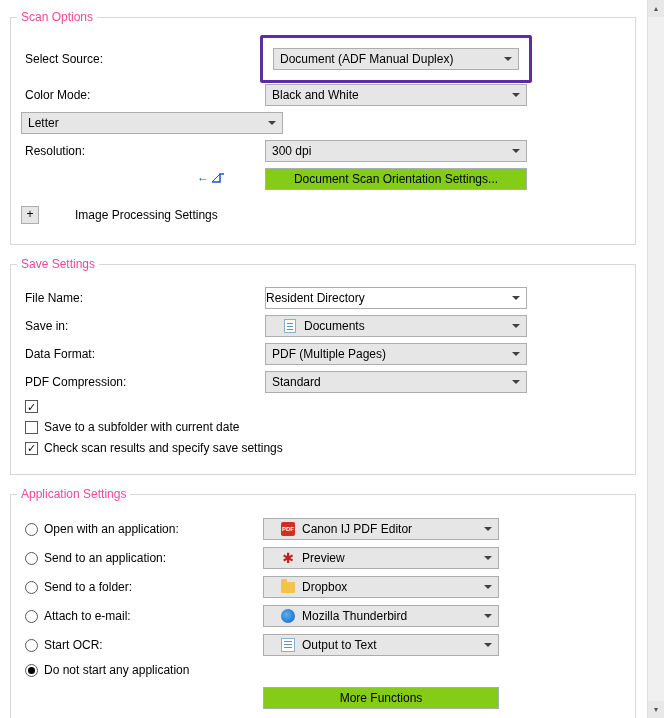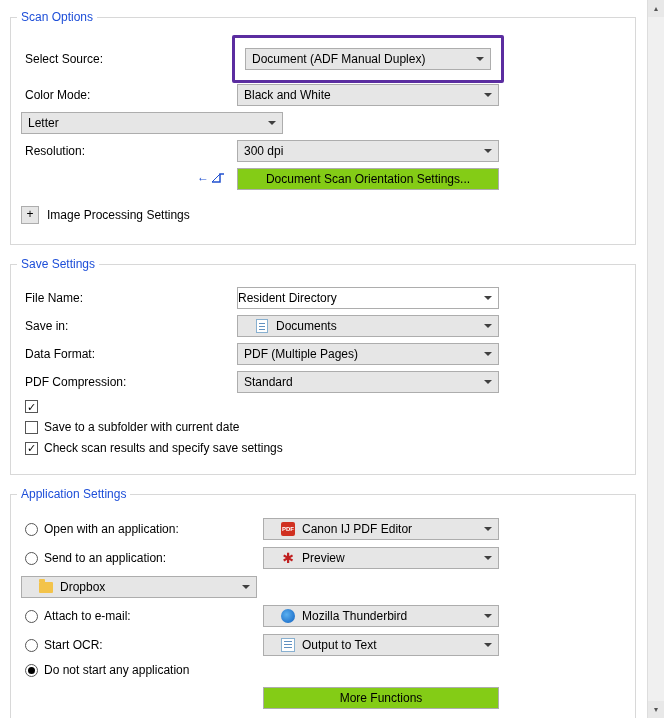--- a/index.html
+++ b/index.html
@@ -50,28 +50,29 @@
 
   fieldset {
     border: 1px solid #d8d8d8;
     margin: 6px 10px 12px 10px;
     padding: 10px 10px 12px 10px;
     position: relative;
   }
   legend {
     padding: 0 4px;
     font-size: 12px;
-    color: #1d4ed8;
+    color: #ec4899;
     margin-left: -4px;
   }
   .row {
     display: flex;
     align-items: center;
     margin: 6px 0;
     min-height: 22px;
+    gap: 28px;
   }
   .label-col {
     width: 216px;
     padding-left: 4px;
   }
   .ctrl-col {
     flex: 1;
     max-width: 262px;
   }
   .select {
@@ -462,20 +463,24 @@
           <span class="icon">
               <span class="preview-icon">✱</span>
             </span>
           <span>Preview</span>
           <span class="chev"></span>
         </div>
       </div>
     </div>
 
     <div class="app-row">
+      <div class="app-label">
+        <span class="radio"></span>
+        <span>Send to a folder:</span>
+      </div>
       <div class="app-select">
         <div class="select with-icon">
           <span class="icon">
               <span class="folder-icon"></span>
             </span>
           <span>Dropbox</span>
           <span class="chev"></span>
         </div>
       </div>
     </div>

